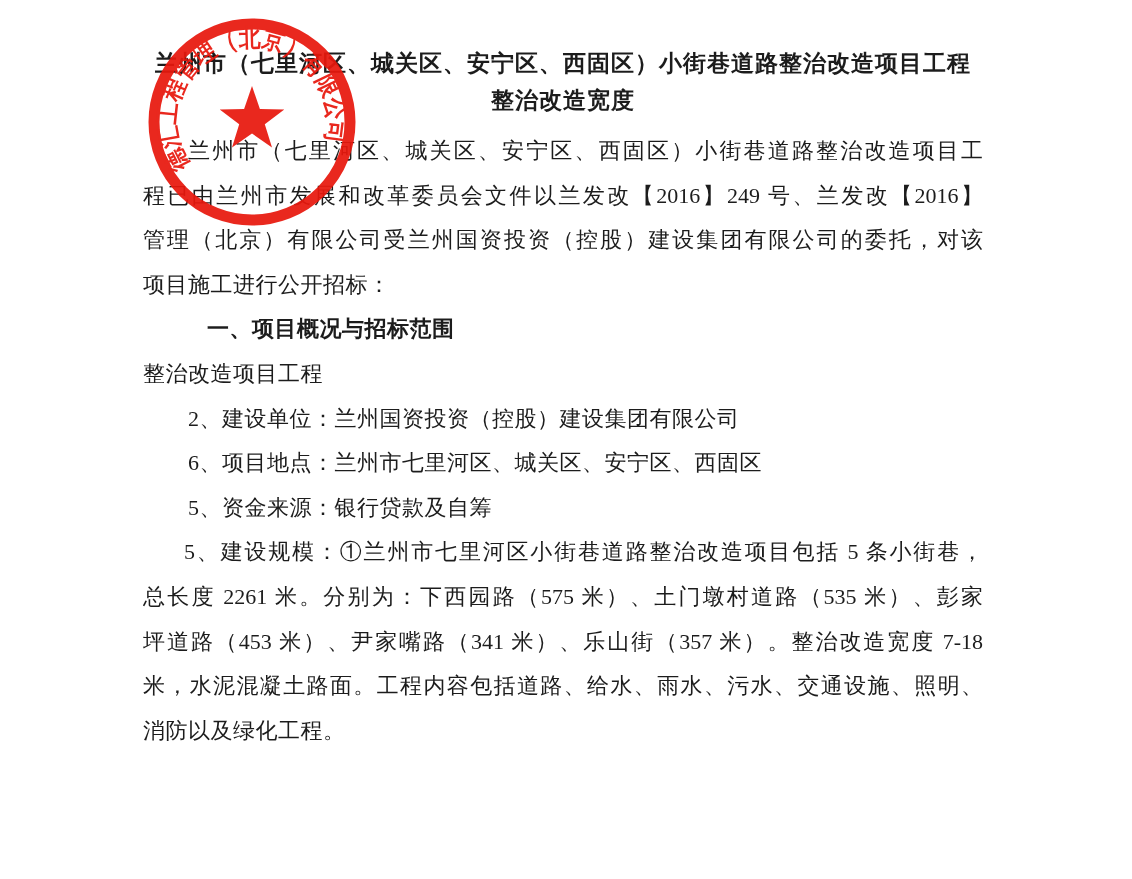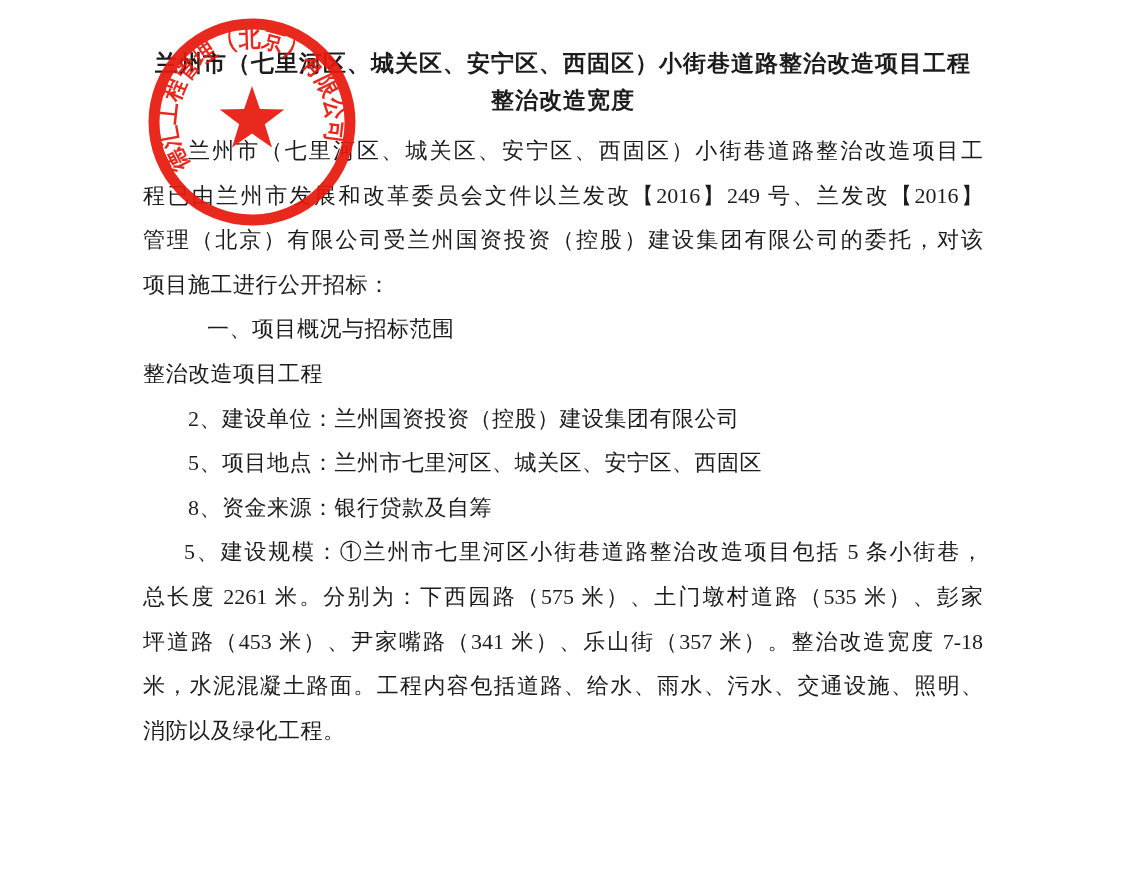--- a/index.html
+++ b/index.html
@@ -40,21 +40,21 @@
   }
   .fill {
     text-align: justify;
     text-align-last: justify;
     letter-spacing: 0;
   }
   .indent { text-indent: 45px; }
   .indent-sm { text-indent: 41px; }
   .heading {
     text-indent: 64px;
-    font-weight: normal;
+    font-weight: bold;
   }
   .stamp {
     position: absolute;
     left: 0;
     top: 0;
     width: 470px;
     height: 290px;
     opacity: 0.93;
     pointer-events: none;
   }
@@ -71,22 +71,22 @@
   <div class="title">整治改造宽度</div>
 
   <div class="body-text">
     <div class="line fill indent">兰州市（七里河区、城关区、安宁区、西固区）小街巷道路整治改造项目工</div>
     <div class="line fill">程已由兰州市发展和改革委员会文件以兰发改【2016】249 号、兰发改【2016】</div>
     <div class="line fill">管理（北京）有限公司受兰州国资投资（控股）建设集团有限公司的委托，对该</div>
     <div class="line">项目施工进行公开招标：</div>
     <div class="line heading">一、项目概况与招标范围</div>
     <div class="line">整治改造项目工程</div>
     <div class="line indent">2、建设单位：兰州国资投资（控股）建设集团有限公司</div>
-    <div class="line indent">5、项目地点：兰州市七里河区、城关区、安宁区、西固区</div>
-    <div class="line indent">8、资金来源：银行贷款及自筹</div>
+    <div class="line indent">6、项目地点：兰州市七里河区、城关区、安宁区、西固区</div>
+    <div class="line indent">5、资金来源：银行贷款及自筹</div>
     <div class="line fill indent-sm">5、建设规模：①兰州市七里河区小街巷道路整治改造项目包括 5 条小街巷，</div>
     <div class="line fill">总长度 2261 米。分别为：下西园路（575 米）、土门墩村道路（535 米）、彭家</div>
     <div class="line fill">坪道路（453 米）、尹家嘴路（341 米）、乐山街（357 米）。整治改造宽度 7-18</div>
     <div class="line fill">米，水泥混凝土路面。工程内容包括道路、给水、雨水、污水、交通设施、照明、</div>
     <div class="line">消防以及绿化工程。</div>
   </div>
 </div>
 
 <svg class="stamp" viewBox="0 0 470 290" aria-hidden="true">
   <circle cx="252" cy="122" r="98" fill="none" stroke-width="11" stroke="#e8180d"></circle>

